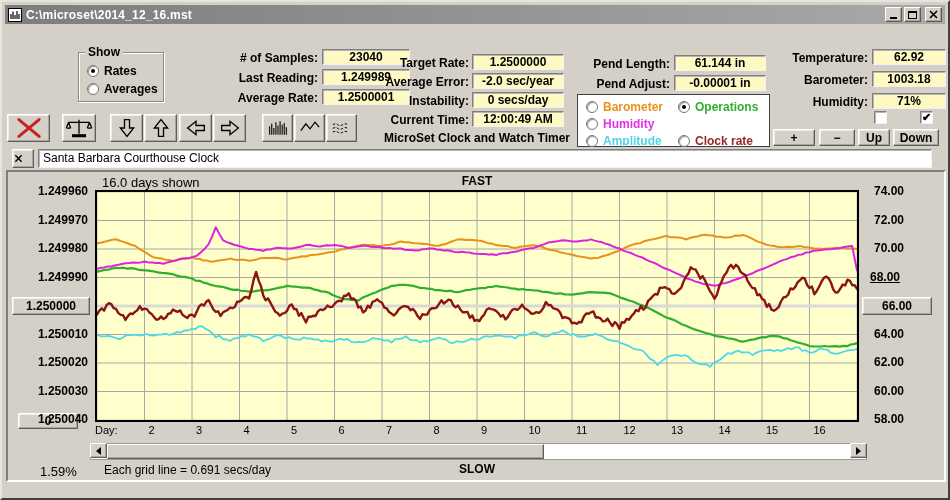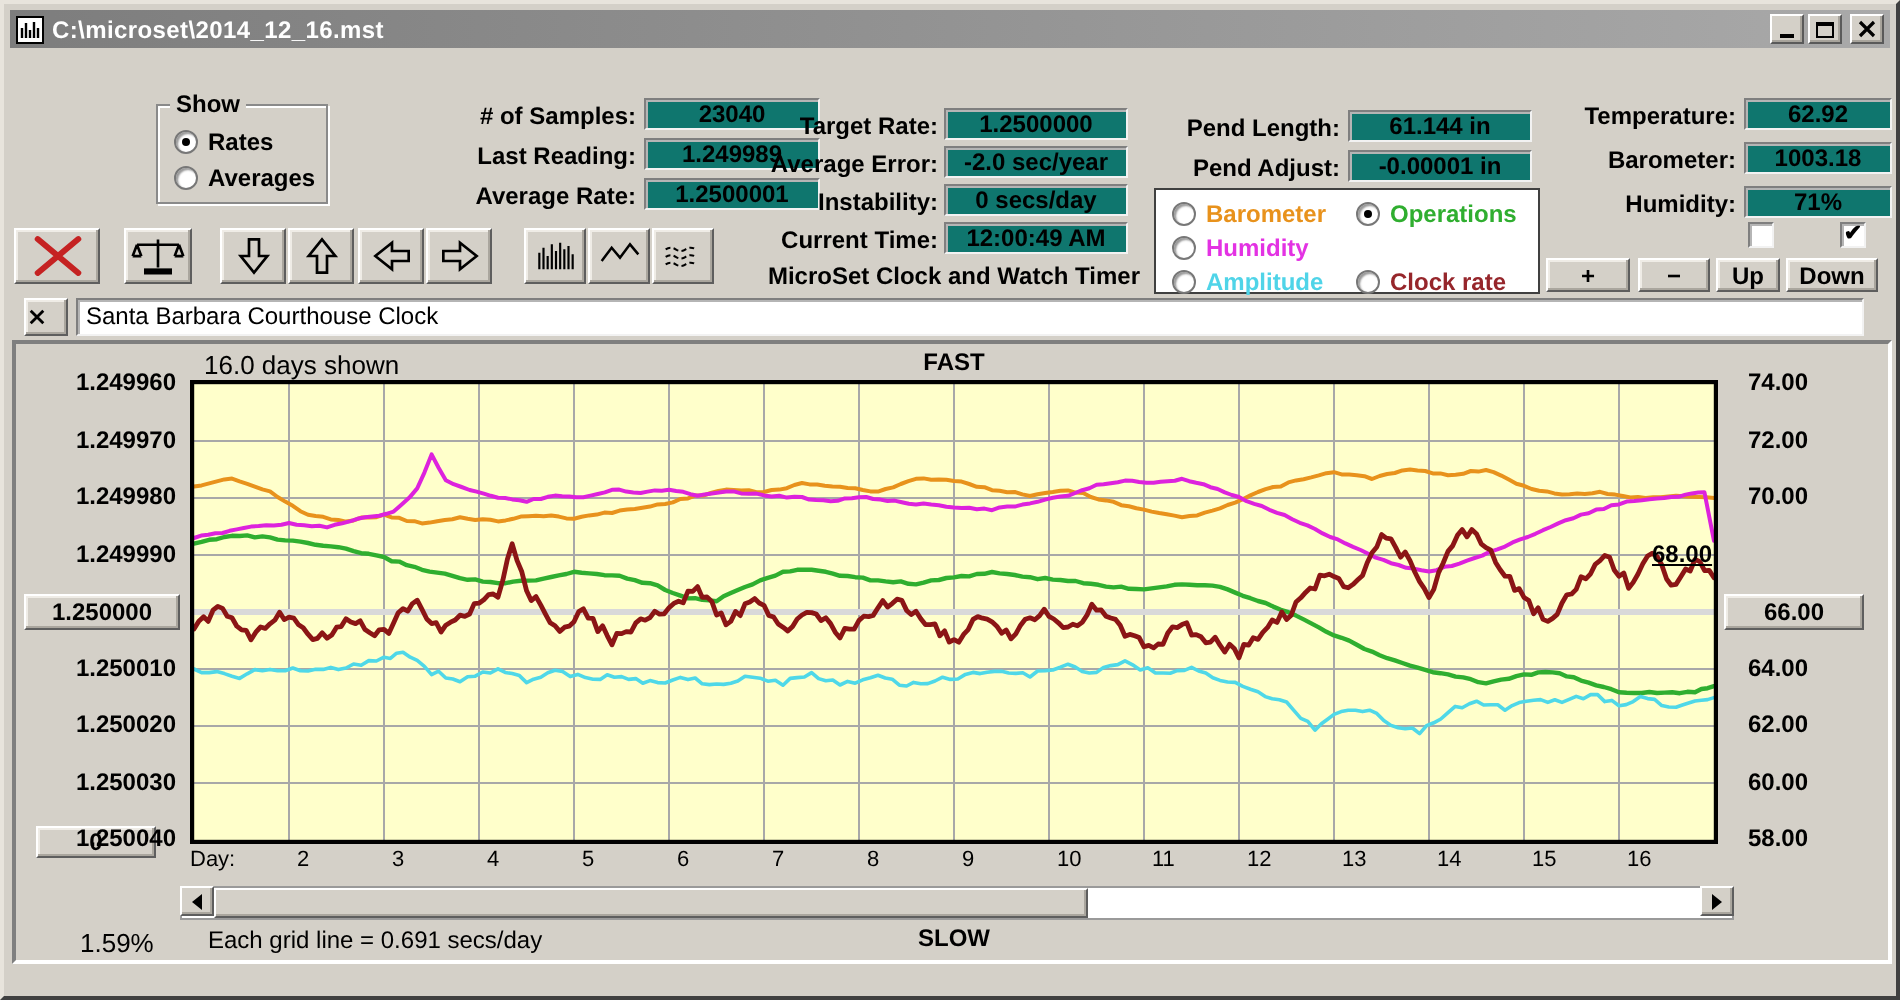--- a/index.html
+++ b/index.html
@@ -27,21 +27,21 @@
   .menubar{position:absolute;left:4px;top:23px;right:4px;height:18px;display:flex;gap:13px;align-items:center;padding-left:6px;}
   .menu-item{padding:1px 2px;}
   .groupbox{position:absolute;border:1px solid #8a8a8a;box-shadow:1px 1px 0 #ffffff,inset 1px 1px 0 #ffffff;}
   .groupbox .gb-title{position:absolute;top:-8px;left:6px;background:#d4d0c8;padding:0 3px;font-weight:bold;}
   .radio{display:inline-block;width:12px;height:12px;border-radius:50%;background:#fff;
     border:1px solid #777;box-shadow:inset 1px 1px 1px #999;position:relative;vertical-align:-2px;}
   .radio.sel::after{content:"";position:absolute;left:3px;top:3px;width:4px;height:4px;border-radius:50%;background:#000;}
   .radio-lbl{font-weight:bold;margin-left:5px;}
   .lbl{position:absolute;font-weight:bold;text-align:right;white-space:nowrap;}
   .field{
-    position:absolute;background:#0f766e;text-align:center;font-weight:bold;
+    position:absolute;background:#fef9c3;text-align:center;font-weight:bold;
     border:1px solid;border-color:#7f7f7f #f2f2f2 #f2f2f2 #7f7f7f;box-shadow:inset 1px 1px 0 #b5b5b5;
     line-height:14px;height:16px;
   }
   .btn{
     position:absolute;background:#d4d0c8;font-weight:bold;text-align:center;
     border:1px solid;border-color:#ffffff #5e5e5e #5e5e5e #ffffff;
     box-shadow:inset -1px -1px 0 #aaa69e,inset 1px 1px 0 #efece6;
     padding:0;font-family:"Liberation Sans",sans-serif;font-size:12px;cursor:default;
   }
   .tool-btn{position:absolute;top:112px;height:28px;display:flex;align-items:center;justify-content:center;}
@@ -306,21 +306,21 @@
     <span class="axis-lbl" style="left: 0px; width: 86px; text-align: right; top: 210.5px;">1.249970</span>
     <span class="axis-lbl" style="left: 0px; width: 86px; text-align: right; top: 239px;">1.249980</span>
     <span class="axis-lbl" style="left: 0px; width: 86px; text-align: right; top: 267.5px;">1.249990</span>
     <span class="axis-lbl" style="left: 0px; width: 86px; text-align: right; top: 324.5px;">1.250010</span>
     <span class="axis-lbl" style="left: 0px; width: 86px; text-align: right; top: 353px;">1.250020</span>
     <span class="axis-lbl" style="left: 0px; width: 86px; text-align: right; top: 381.5px;">1.250030</span>
     <span class="axis-lbl" style="left: 0px; width: 86px; text-align: right; top: 410px;">1.250040</span>
     <span class="axis-lbl" style="left: 872px; top: 182px;">74.00</span>
     <span class="axis-lbl" style="left: 872px; top: 210.5px;">72.00</span>
     <span class="axis-lbl" style="left: 872px; top: 239px;">70.00</span>
-    <span class="axis-lbl" style="left: 824px; top: 267.5px; text-decoration: underline;">68.00</span>
+    <span class="axis-lbl" style="left: 868px; top: 267.5px; text-decoration: underline;">68.00</span>
     <span class="axis-lbl" style="left: 872px; top: 324.5px;">64.00</span>
     <span class="axis-lbl" style="left: 872px; top: 353px;">62.00</span>
     <span class="axis-lbl" style="left: 872px; top: 381.5px;">60.00</span>
     <span class="axis-lbl" style="left: 872px; top: 410px;">58.00</span>
     <span class="day-tick" style="left: 146.5px; top: 422px;">2</span>
     <span class="day-tick" style="left: 194px; top: 422px;">3</span>
     <span class="day-tick" style="left: 241.5px; top: 422px;">4</span>
     <span class="day-tick" style="left: 289px; top: 422px;">5</span>
     <span class="day-tick" style="left: 336.5px; top: 422px;">6</span>
     <span class="day-tick" style="left: 384px; top: 422px;">7</span>

